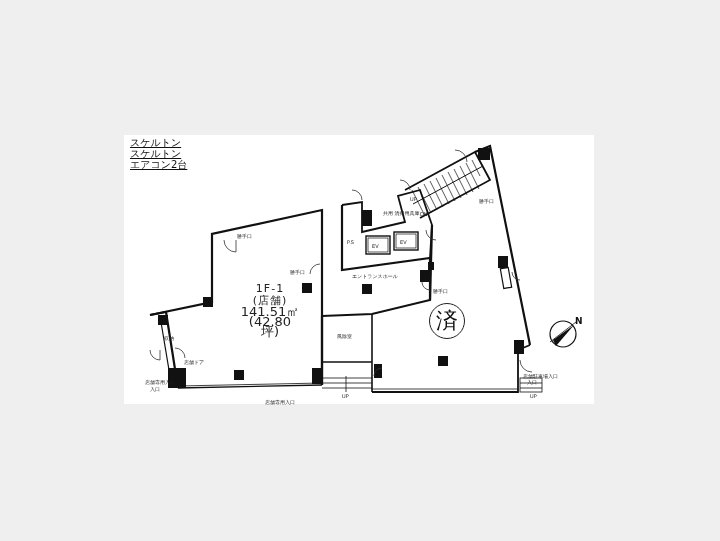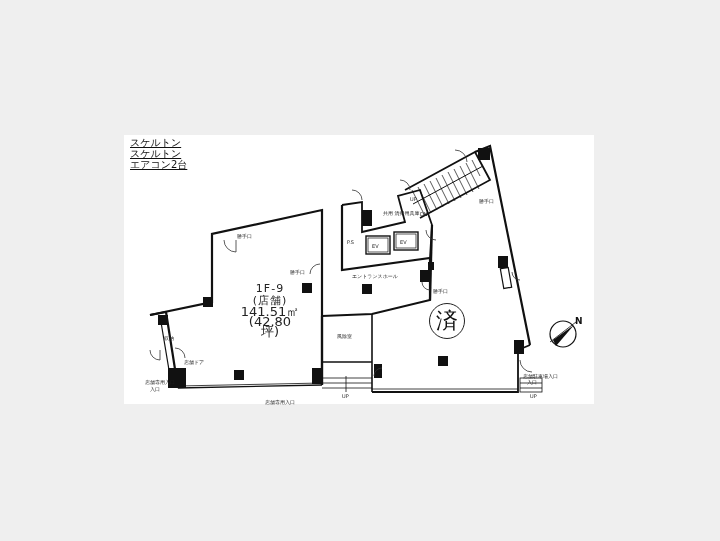--- a/index.html
+++ b/index.html
@@ -168,19 +168,19 @@
   </g>
 </svg>
 
 <div class="notes">
   <div>スケルトン</div>
   <div>スケルトン</div>
   <div>エアコン2台</div>
 </div>
 
 <div class="unit">
-  <div class="name">1F-9</div>
+  <div class="name">1F-1</div>
   <div class="name">(店舗)</div>
   <div class="sub">141.51㎡</div>
   <div class="sub">(42.80坪)</div>
 </div>
 
 <div class="status-stamp">済</div>
 
 </body></html>

